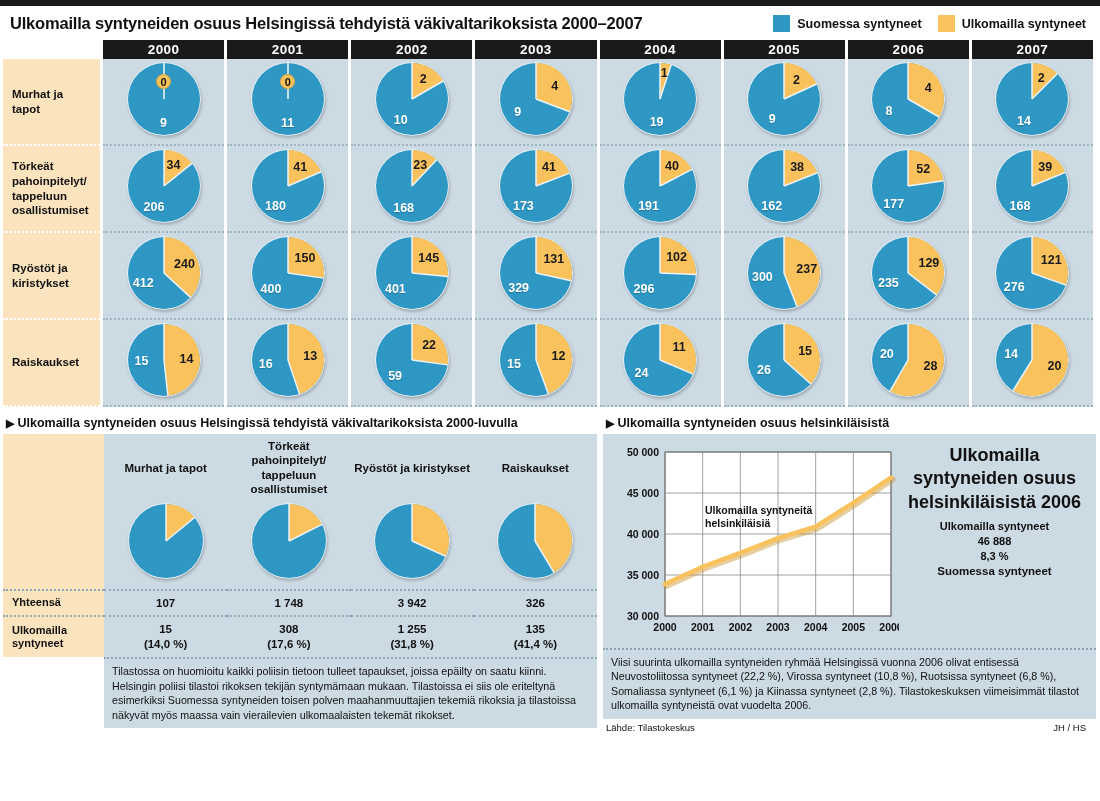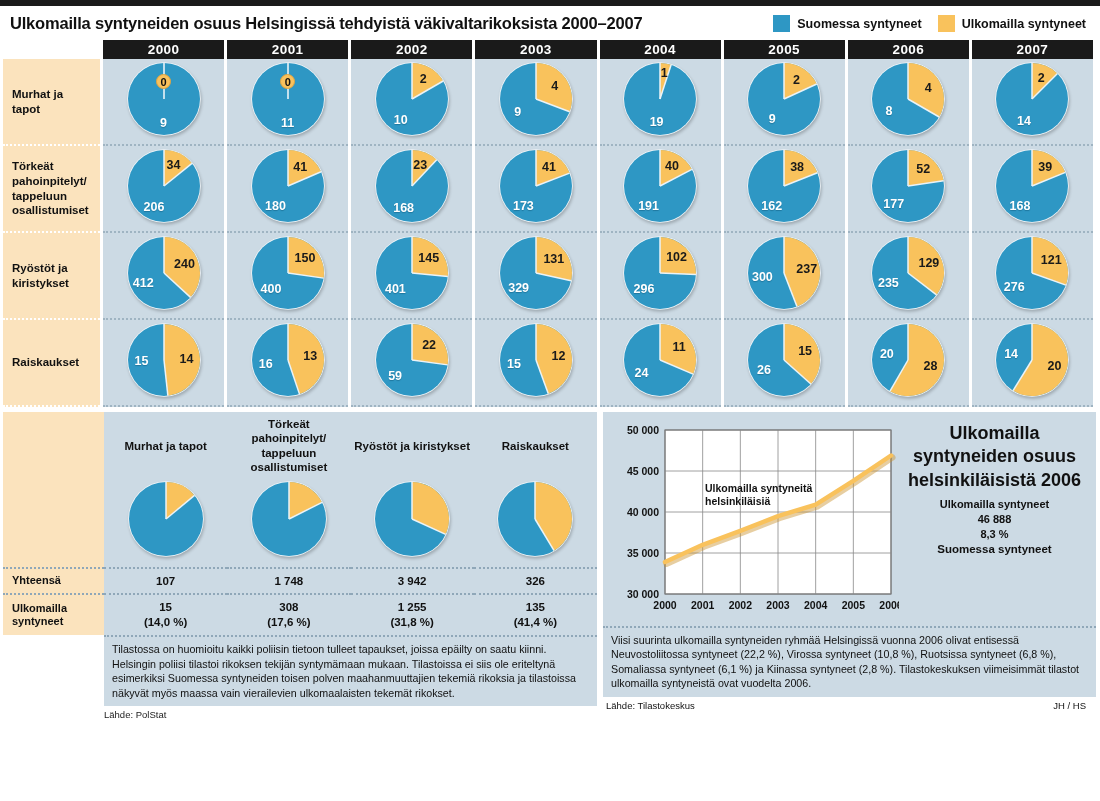--- a/index.html
+++ b/index.html
@@ -350,20 +350,23 @@
                 <line x1="37" y1="37" x2="18.05" y2="67.61" stroke="#eaf3f8" stroke-width="1.5"></line>
               </svg><div class="lbl orange" style="left: 59.0643px; top: 43.2778px; transform: translate(-50%, -50%);">20</div><div class="lbl blue" style="left: 15.6475px; top: 30.5197px; transform: translate(-50%, -50%);">14</div></div></td>
         </tr>
       </tbody>
   </table>
 </div>
 
 <div class="lower">
 
   <div class="panel-left">
+    <div class="sec-title">
+      <span class="tri">▶</span><span>Ulkomailla syntyneiden osuus Helsingissä tehdyistä väkivaltarikoksista 2000-luvulla</span>
+    </div>
     <table class="sumtab">
       <tbody>
           <tr>
         <td class="lab"></td>
         <td class="colhdr">Murhat ja tapot</td>
         <td class="colhdr">Törkeät pahoinpitelyt/ tappeluun osallistumiset</td>
         <td class="colhdr">Ryöstöt ja kiristykset</td>
         <td class="colhdr">Raiskaukset</td>
       </tr>
       <tr id="sum-pie-row">
@@ -429,24 +432,26 @@
               <div>(31,8 %)</div>
             </td>
             <td class="numcell">
               <div>135</div>
               <div>(41,4 %)</div>
             </td>
           </tr>
         </tbody>
     </table>
     <div class="note">Tilastossa on huomioitu kaikki poliisin tietoon tulleet tapaukset, joissa epäilty on saatu kiinni. Helsingin poliisi tilastoi rikoksen tekijän syntymämaan mukaan. Tilastoissa ei siis ole eriteltynä esimerkiksi Suomessa syntyneiden toisen polven maahanmuuttajien tekemiä rikoksia ja tilastoissa näkyvät myös maassa vain vierailevien ulkomaalaisten tekemät rikokset.</div>
-    <div class="source">Lähde: PolStat</div>
   </div>
 
   <div class="panel-right">
+    <div class="sec-title">
+      <span class="tri">▶</span><span>Ulkomailla syntyneiden osuus helsinkiläisistä</span>
+    </div>
     <div class="rbox">
       <div class="linechart" id="linechart"><svg width="290" height="200">
             <rect x="56" y="10" width="226" height="164" fill="#ffffff" stroke="#555" stroke-width="1"></rect>
             <line x1="56" y1="174" x2="282" y2="174" stroke="#888" stroke-width="0.8"></line>
             <text x="50" y="178" text-anchor="end" font-size="10.5" font-weight="bold" font-family="Liberation Sans, sans-serif" fill="#111">30 000</text>
             <line x1="56" y1="133" x2="282" y2="133" stroke="#888" stroke-width="0.8"></line>
             <text x="50" y="137" text-anchor="end" font-size="10.5" font-weight="bold" font-family="Liberation Sans, sans-serif" fill="#111">35 000</text>
             <line x1="56" y1="92" x2="282" y2="92" stroke="#888" stroke-width="0.8"></line>
             <text x="50" y="96" text-anchor="end" font-size="10.5" font-weight="bold" font-family="Liberation Sans, sans-serif" fill="#111">40 000</text>
             <line x1="56" y1="51" x2="282" y2="51" stroke="#888" stroke-width="0.8"></line>

